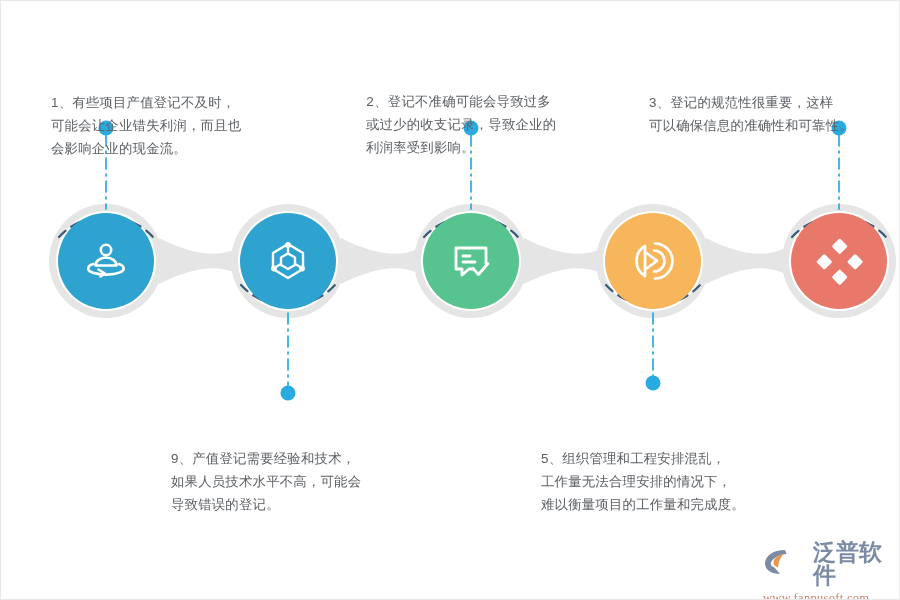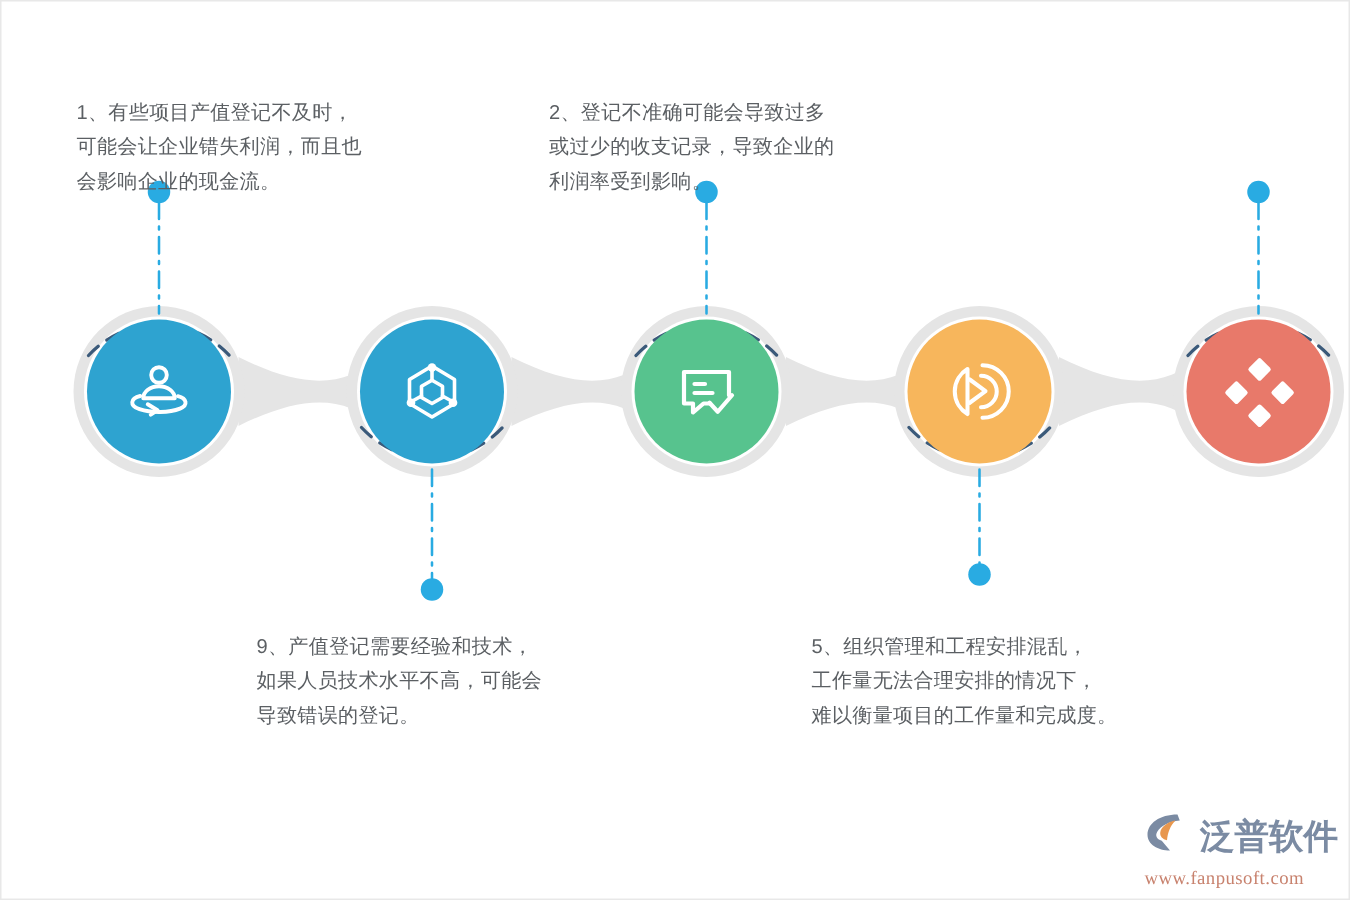--- a/index.html
+++ b/index.html
@@ -28,23 +28,24 @@
     pointer-events: none;
   }
   .caption {
     position: absolute;
     font-size: 13.4px;
     line-height: 1.72;
     color: #5b5f63;
     letter-spacing: 0.2px;
     white-space: pre-line;
     font-family: "Liberation Sans", "DejaVu Sans", sans-serif;
+    margin-top: 28px;
   }
   .caption.c1 { left: 50px;  top: 62px;  width: 260px; text-align: left; }
-  .caption.c2 { left: 365px; top: 62px;  width: 240px; text-align: left; }
+  .caption.c2 { left: 365px; top: 62px;  width: 240px; text-align: left; font-family: Liberation Mono, monospace; }
   .caption.c3 { left: 648px; top: 62px;  width: 250px; text-align: left; }
   .caption.c4 { left: 170px; top: 418px; width: 250px; text-align: left; }
   .caption.c5 { left: 540px; top: 418px; width: 260px; text-align: left; }
 
   .node {
     position: absolute;
     width: 96px;
     height: 96px;
     border-radius: 50%;
     display: flex;
@@ -56,21 +57,21 @@
   #logo {
     position: absolute;
     left: 762px;
     top: 540px;
     width: 132px;
     height: 52px;
   }
   .logo-row {
     display: flex;
     align-items: center;
-    gap: 7px;
+    gap: 20px;
   }
   .logo-name {
     font-size: 23px;
     font-weight: bold;
     color: #7b8ba3;
     letter-spacing: 0px;
     font-family: "Liberation Sans", "DejaVu Sans", sans-serif;
     line-height: 1;
   }
   .logo-url {
@@ -201,20 +202,22 @@
       </svg>
     </span>
   </div>
 
   <div class="caption c1">1、有些项目产值登记不及时，
 可能会让企业错失利润，而且也
 会影响企业的现金流。</div>
   <div class="caption c2">2、登记不准确可能会导致过多
 或过少的收支记录，导致企业的
 利润率受到影响。</div>
+  <div class="caption c3">    3、登记的规范性很重要，这样
+可以确保信息的准确性和可靠性。</div>
   <div class="caption c4">9、产值登记需要经验和技术，
 如果人员技术水平不高，可能会
 导致错误的登记。</div>
   <div class="caption c5">5、组织管理和工程安排混乱，
 工作量无法合理安排的情况下，
 难以衡量项目的工作量和完成度。</div>
 
   <div id="logo">
     <div class="logo-row">
       <span>

